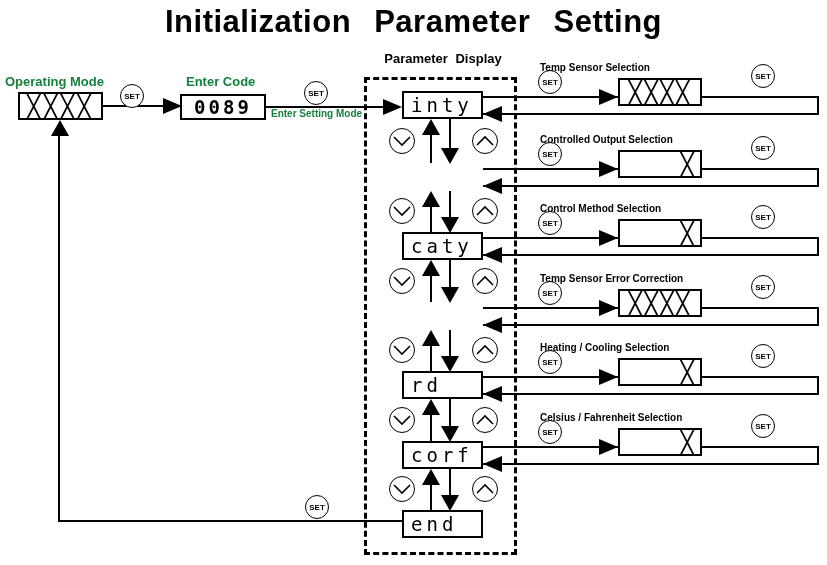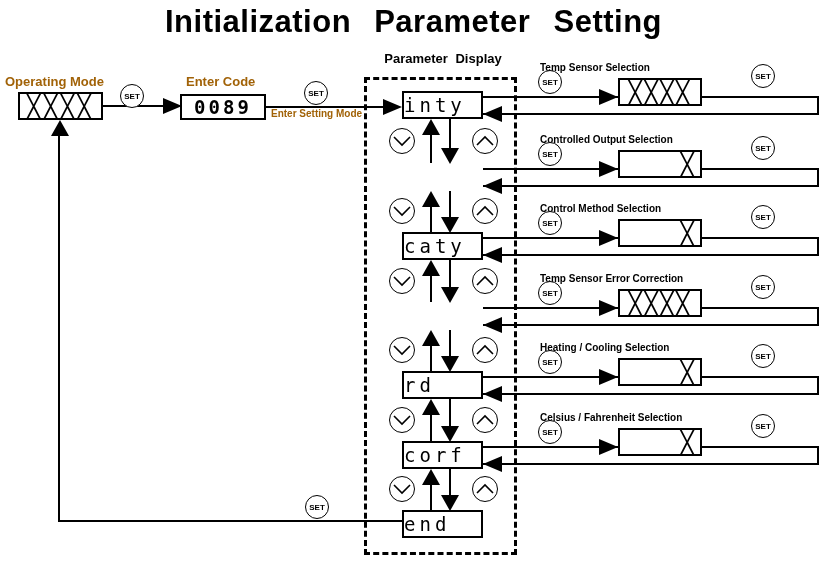--- a/index.html
+++ b/index.html
@@ -1,35 +1,35 @@
 <!DOCTYPE html>
 <html><head>
 <meta charset="utf-8">
 <style>
   html,body { margin:0; padding:0; background:#fff; }
   .stage { position:relative; width:827px; height:565px; background:#ffffff; color:#000;
            font-family:"Liberation Sans", sans-serif; overflow:hidden; }
-  .lbl { position:absolute; font-weight:bold; color:#a16207; }
+  .lbl { position:absolute; font-weight:bold; color:#15803d; }
   .title { position:absolute; top:4px; left:0; width:827px; text-align:center;
            font-size:31px; font-weight:bold; word-spacing:14px; letter-spacing:0.5px; }
   .hline { position:absolute; height:2px; background:#000; z-index:1; }
   .vline { position:absolute; width:2px; background:#000; z-index:1; }
   .arrR { position:absolute; width:0; height:0; border-top:8px solid transparent;
           border-bottom:8px solid transparent; border-left:19px solid #000; z-index:4; }
   .arrL { position:absolute; width:0; height:0; border-top:8px solid transparent;
           border-bottom:8px solid transparent; border-right:19px solid #000; z-index:4; }
   .arrU { position:absolute; width:0; height:0; border-left:9px solid transparent;
           border-right:9px solid transparent; border-bottom:16px solid #000; z-index:4; }
   .arrD { position:absolute; width:0; height:0; border-left:9px solid transparent;
           border-right:9px solid transparent; border-top:16px solid #000; z-index:4; }
   .box { position:absolute; box-sizing:border-box; border:2px solid #000; background:#fff;
          display:flex; align-items:center; z-index:3; }
   .seg { font-family:"DejaVu Sans Mono", monospace; }
   .pbox { left:402px; width:81px; height:28px; font-size:19px; letter-spacing:4px;
-          padding-left:0; }
+          padding-left:7px; }
   .rowbox { left:618px; width:84px; height:28px; font-size:23px; line-height:1; }
   .rowbox.single { justify-content:flex-end; padding-right:6px; }
   .rowbox.quad { justify-content:center; letter-spacing:2px; }
   .xval { font-family:"DejaVu Sans Mono", monospace; }
   .opbox { left:18px; top:92px; width:85px; height:28px; justify-content:center;
            font-size:23px; letter-spacing:3px; line-height:1; }
   .codebox { left:180px; top:94px; width:86px; height:26px; justify-content:center;
              font-size:19px; letter-spacing:3px;font-weight:bold; }
   .setc { position:absolute; width:24px; height:24px; box-sizing:border-box;
           border:1.5px solid #000; border-radius:50%; background:#fff; z-index:5;

